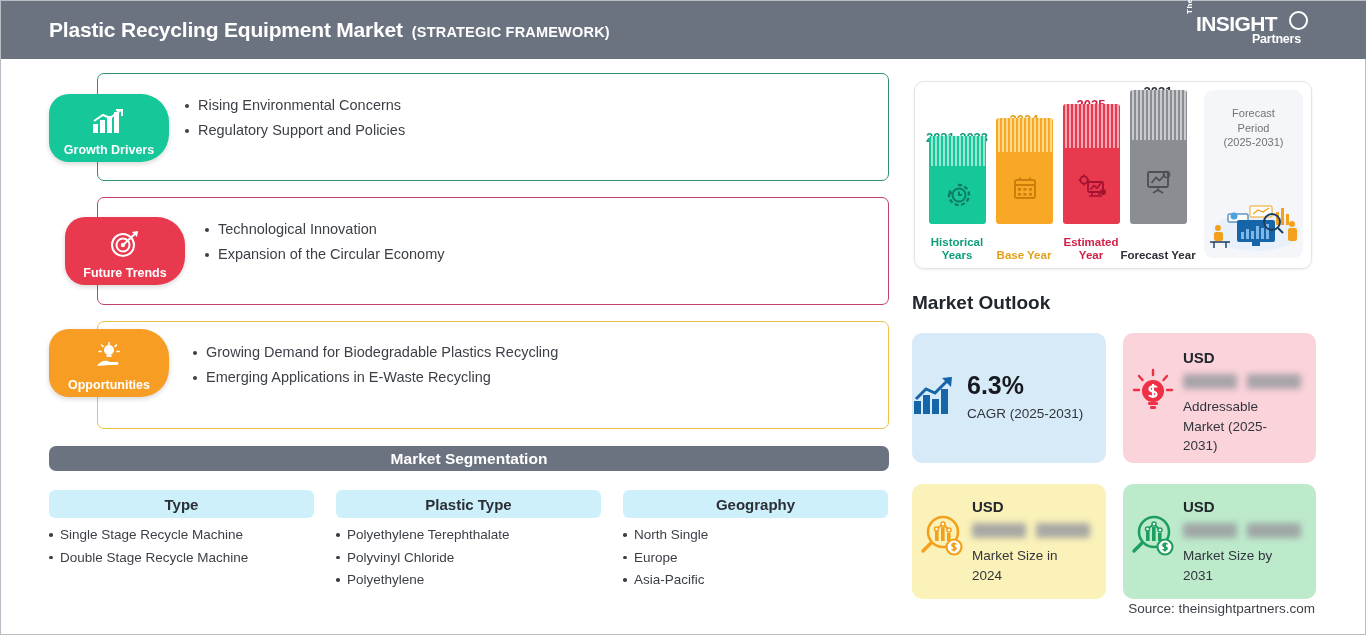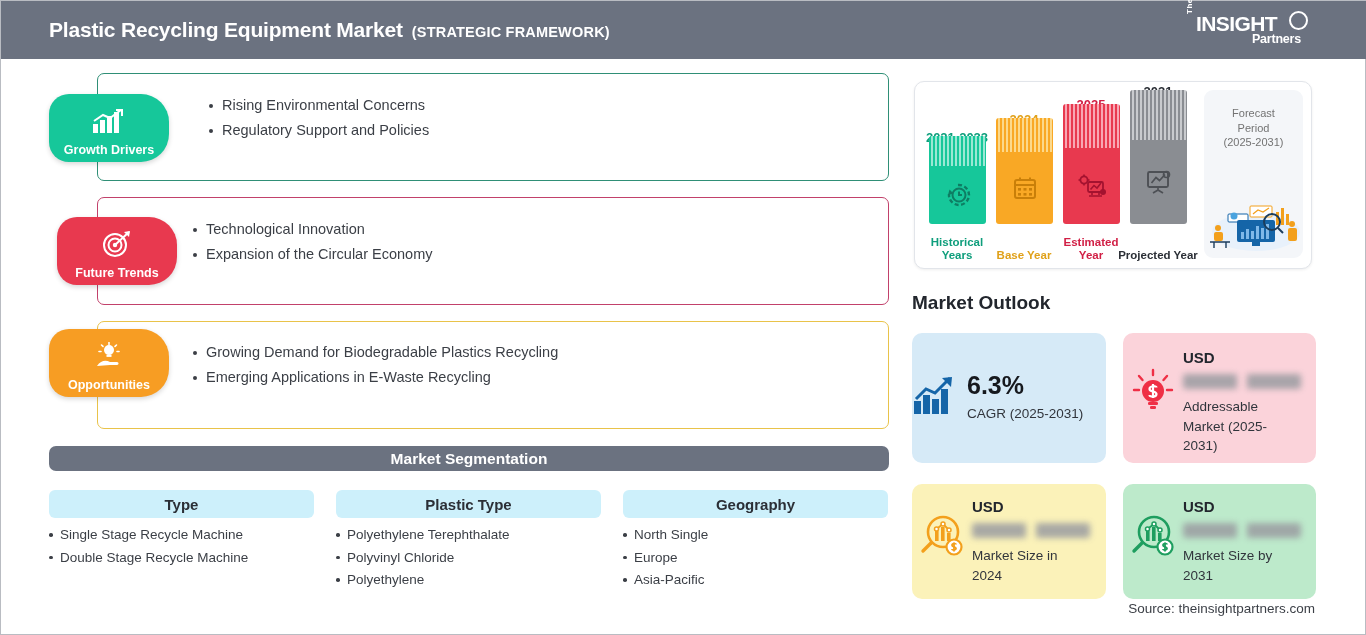--- a/index.html
+++ b/index.html
@@ -116,39 +116,39 @@
         <rect x="1" y="15" width="5" height="9" fill="#fff"></rect>
         <rect x="8" y="11" width="5" height="13" fill="#fff"></rect>
         <rect x="15" y="7" width="5" height="17" fill="#fff"></rect>
         <rect x="22" y="3" width="5" height="21" fill="#fff"></rect>
         <path d="M2 12 L11 6 L18 9 L29 1" stroke="#fff" stroke-width="2" fill="none"></path>
         <path d="M24 1 L30 1 L30 7" stroke="#fff" stroke-width="2" fill="none"></path>
       </svg>
     </span>
     <span class="badge-label">Growth Drivers</span>
   </div>
-  <ul class="bullets" style="left:208px;top:97px;">
+  <ul class="bullets" style="left:184px;top:97px;">
     <li>Rising Environmental Concerns</li>
     <li>Regulatory Support and Policies</li>
   </ul>
 
   <div class="fw-box r2" style="top:196px;height:108px;width:792px;"></div>
-  <div class="badge b-red" style="left:56px;top:216px;">
+  <div class="badge b-red" style="left:64px;top:216px;">
     <span class="badge-ico">
       <svg width="30" height="28" viewBox="0 0 30 28">
         <circle cx="13" cy="15" r="11" fill="none" stroke="#fff" stroke-width="2"></circle>
         <circle cx="13" cy="15" r="6.5" fill="none" stroke="#fff" stroke-width="2"></circle>
         <circle cx="13" cy="15" r="2.2" fill="#fff"></circle>
         <path d="M13 15 L27 2" stroke="#fff" stroke-width="2"></path>
         <path d="M22 2 L28 1 L27 7" fill="#fff"></path>
       </svg>
     </span>
     <span class="badge-label">Future Trends</span>
   </div>
-  <ul class="bullets" style="left:192px;top:221px;">
+  <ul class="bullets" style="left:204px;top:221px;">
     <li>Technological Innovation</li>
     <li>Expansion of the Circular Economy</li>
   </ul>
 
   <div class="fw-box r3" style="top:320px;height:108px;width:792px;"></div>
   <div class="badge b-orange" style="left:48px;top:328px;">
     <span class="badge-ico">
       <svg width="32" height="28" viewBox="0 0 32 28">
         <circle cx="16" cy="8" r="5" fill="#fff"></circle>
         <rect x="13.5" y="12.5" width="5" height="2.4" fill="#fff"></rect>
@@ -268,21 +268,21 @@
       <div class="tl-stripe" style="height:50px;background:repeating-linear-gradient(90deg,#8a8d92 0 2px,#c9cbce 2px 4px);"></div>
       <div class="tl-solid" style="height:84px;background:#8a8d92;">
         <svg width="28" height="26" viewBox="0 0 28 26">
           <rect x="3" y="3" width="20" height="15" rx="1.5" fill="none" stroke="#4d5055" stroke-width="1.9"></rect>
           <path d="M6.5 14 L11 8.5 L14.5 11.5 L20 5.5" stroke="#4d5055" stroke-width="1.7" fill="none"></path>
           <path d="M13 18 V21 M8 24 L13 21 L18 24" stroke="#4d5055" stroke-width="1.7" fill="none"></path>
           <circle cx="21.5" cy="5.5" r="3" fill="none" stroke="#4d5055" stroke-width="1.6"></circle>
         </svg>
       </div>
     </div>
-    <div class="tl-name" style="left:203px;color:#2b2f36;">Projected Year</div>
+    <div class="tl-name" style="left:203px;color:#2b2f36;">Forecast Year</div>
 
     <div class="fc-panel">
       <div class="fc-txt">
         <div>Forecast</div>
         <div>Period</div>
         <div>(2025-2031)</div>
       </div>
       <svg width="99" height="56" viewBox="0 0 99 56" style="position:absolute;bottom:6px;left:0;">
         <ellipse cx="52" cy="36" rx="44" ry="19" fill="#e8f1fb"></ellipse>
         <rect x="24" y="18" width="20" height="8" rx="1" fill="#fff" stroke="#1565a8" stroke-width="1"></rect>

